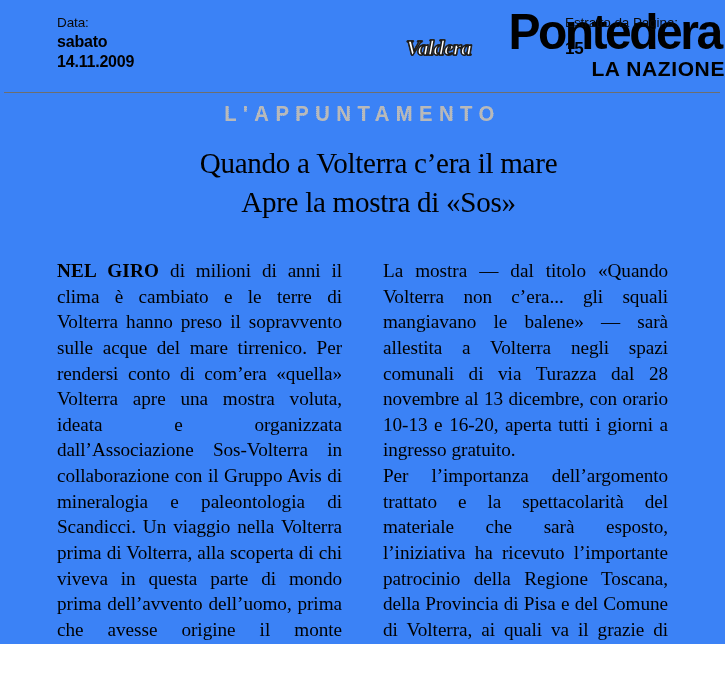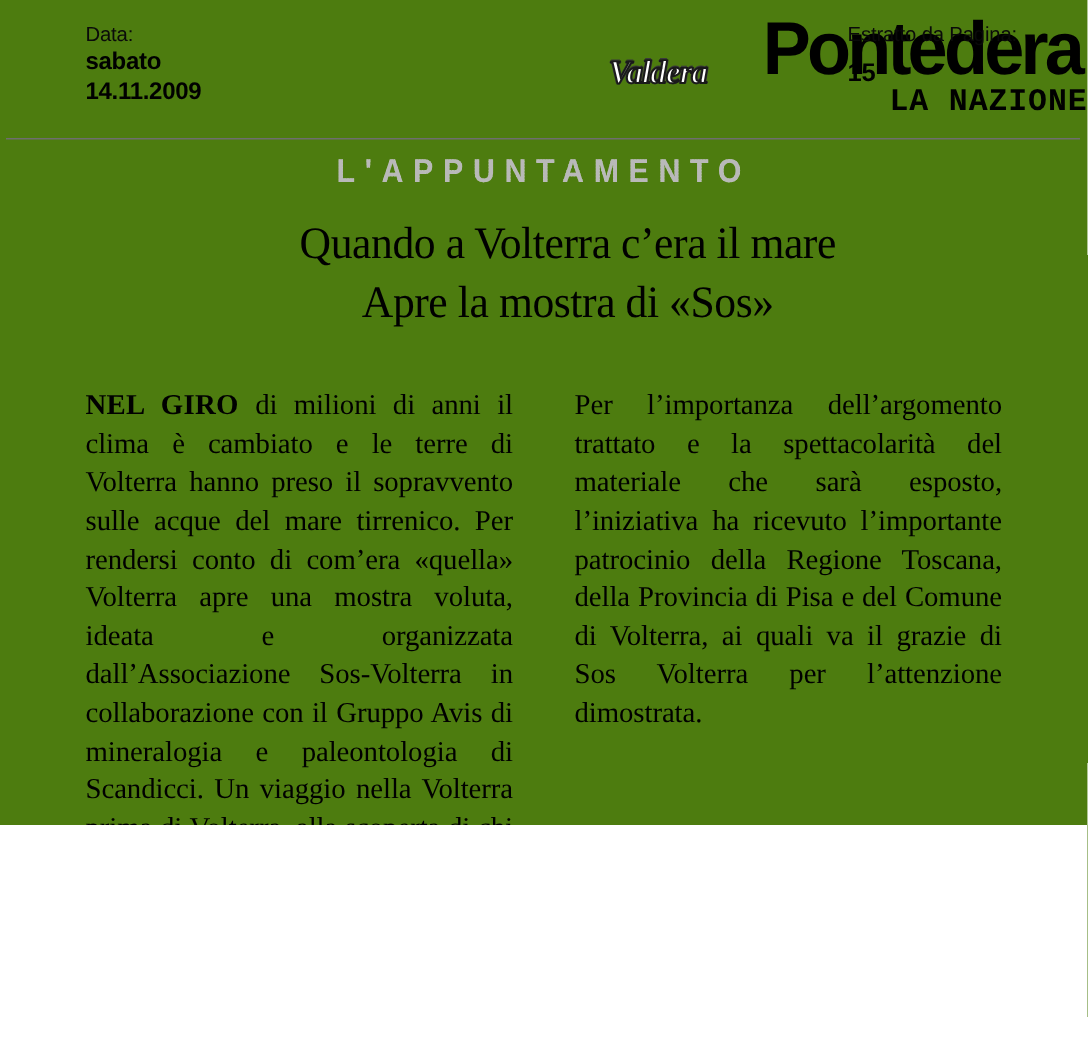--- a/index.html
+++ b/index.html
@@ -5,22 +5,22 @@
 <style>
   html, body {
     margin: 0;
     padding: 0;
     background: #ffffff;
   }
 
   #page {
     position: relative;
     width: 725px;
-    height: 550px;
-    background: #4d7c0f;
+    height: 644px;
+    background: #3b82f6;
     overflow: hidden;
     font-family: "Liberation Serif", "DejaVu Serif", serif;
     color: #000000;
   }
 
   
   .header {
     position: absolute;
     left: 0;
     top: 0;
@@ -95,21 +95,21 @@
     -webkit-text-stroke: 1.3px #1a1a1a;
     text-shadow:
       -1px 0 0 #3a3a3a,  1px 0 0 #3a3a3a,
        0 -1px 0 #3a3a3a,  0 1px 0 #3a3a3a;
     white-space: nowrap;
     pointer-events: none;
   }
   .masthead-sub {
     display: block;
     margin-top: 1px;
-    font-family: Liberation Mono, monospace;
+    font-family: Liberation Sans, sans-serif;
     font-weight: 700;
     font-size: 21px;
     letter-spacing: 0.6px;
     color: #000000;
   }
 
   .rule {
     position: absolute;
     left: 4px;
     top: 92px;
@@ -229,18 +229,19 @@
     <span class="headline-line">Apre la mostra di «Sos»</span>
   </div>
 
   <div class="body">
 
     <div class="col">
       <p><span class="lead-in">NEL GIRO</span><span> di milioni di anni il clima è cambiato e le terre di Volterra hanno preso il sopravvento sulle acque del mare tirrenico. Per rendersi conto di com’era «quella» Volterra apre una mostra voluta, ideata e organizzata dall’Associazione Sos-Volterra in collaborazione con il Gruppo Avis di mineralogia e paleontologia di Scandicci. Un viaggio nella Volterra prima di Volterra, alla scoperta di chi viveva in questa parte di mondo prima dell’avvento dell’uomo, prima che avesse origine il monte volterrano, quando il sale di Saline era disciolto nel mare, quando gli squali mangiavano le balene.</span></p>
     </div>
 
     <div class="col">
+      <p>La mostra — dal titolo «Quando Volterra non c’era... gli squali mangiavano le balene» — sarà allestita a Volterra negli spazi comunali di via Turazza dal 28 novembre al 13 dicembre, con orario 10-13 e 16-20, aperta tutti i giorni a ingresso gratuito.</p>
       <p class="last-ragged">Per l’importanza dell’argomento trattato e la spettacolarità del materiale che sarà esposto, l’iniziativa ha ricevuto l’importante patrocinio della Regione Toscana, della Provincia di Pisa e del Comune di Volterra, ai quali va il grazie di Sos Volterra per l’attenzione dimostrata.</p>
     </div>
 
   </div>
 
 </div>
 
 </body></html>

